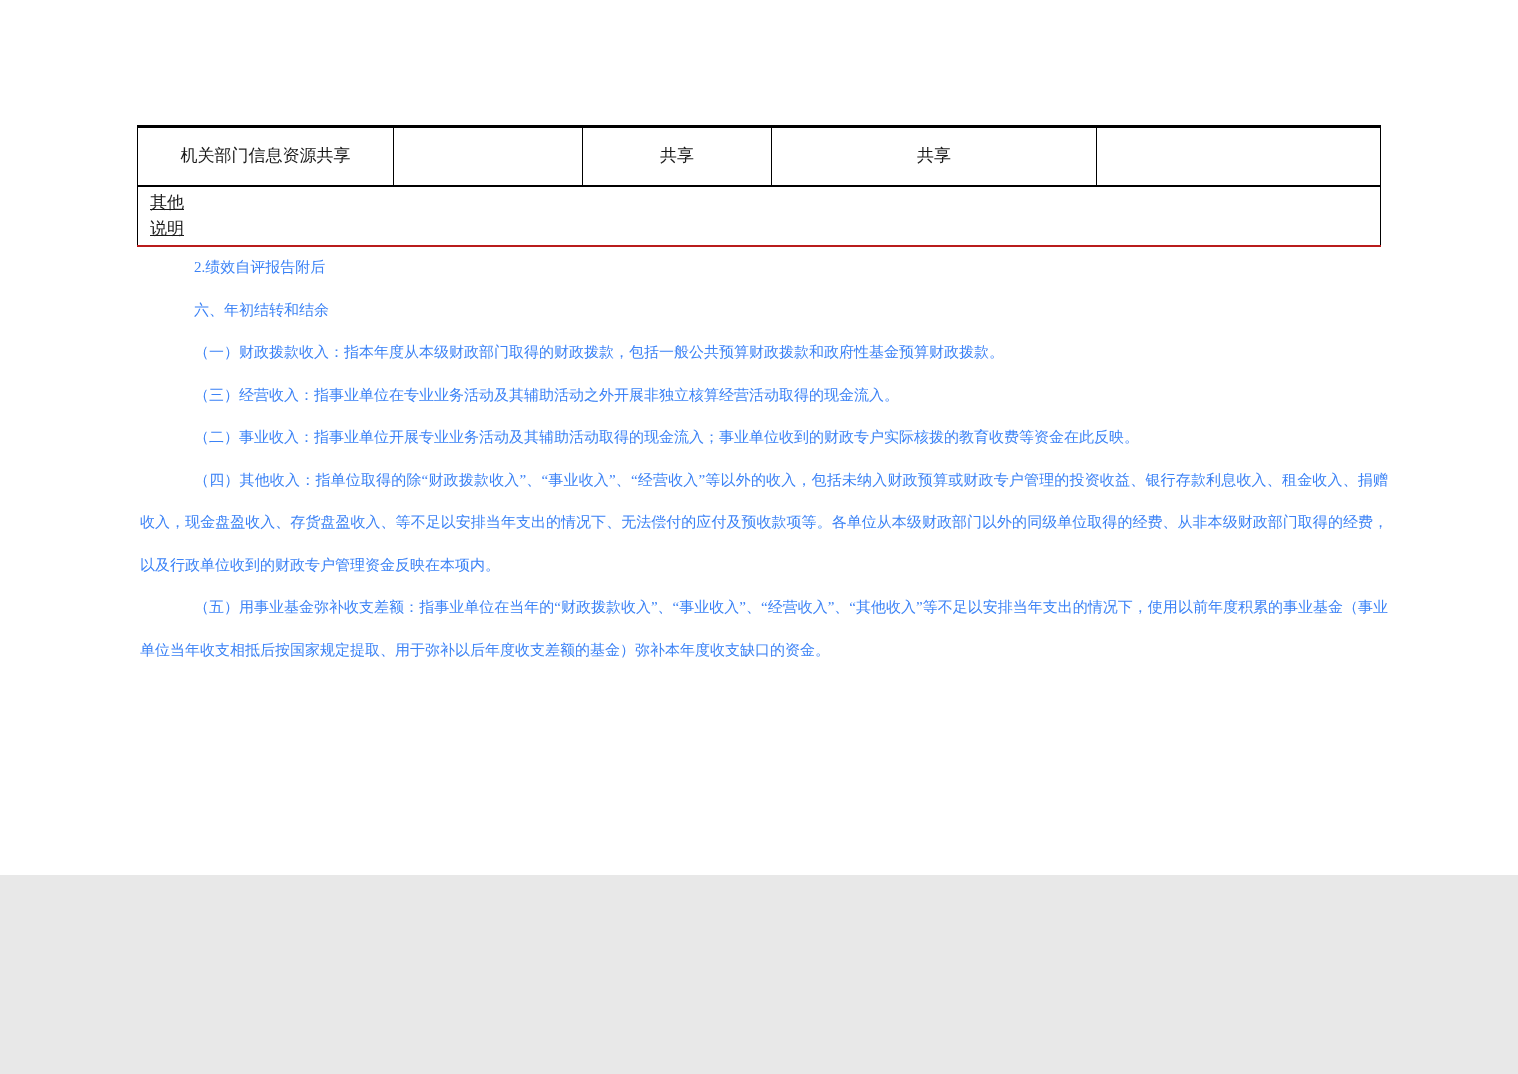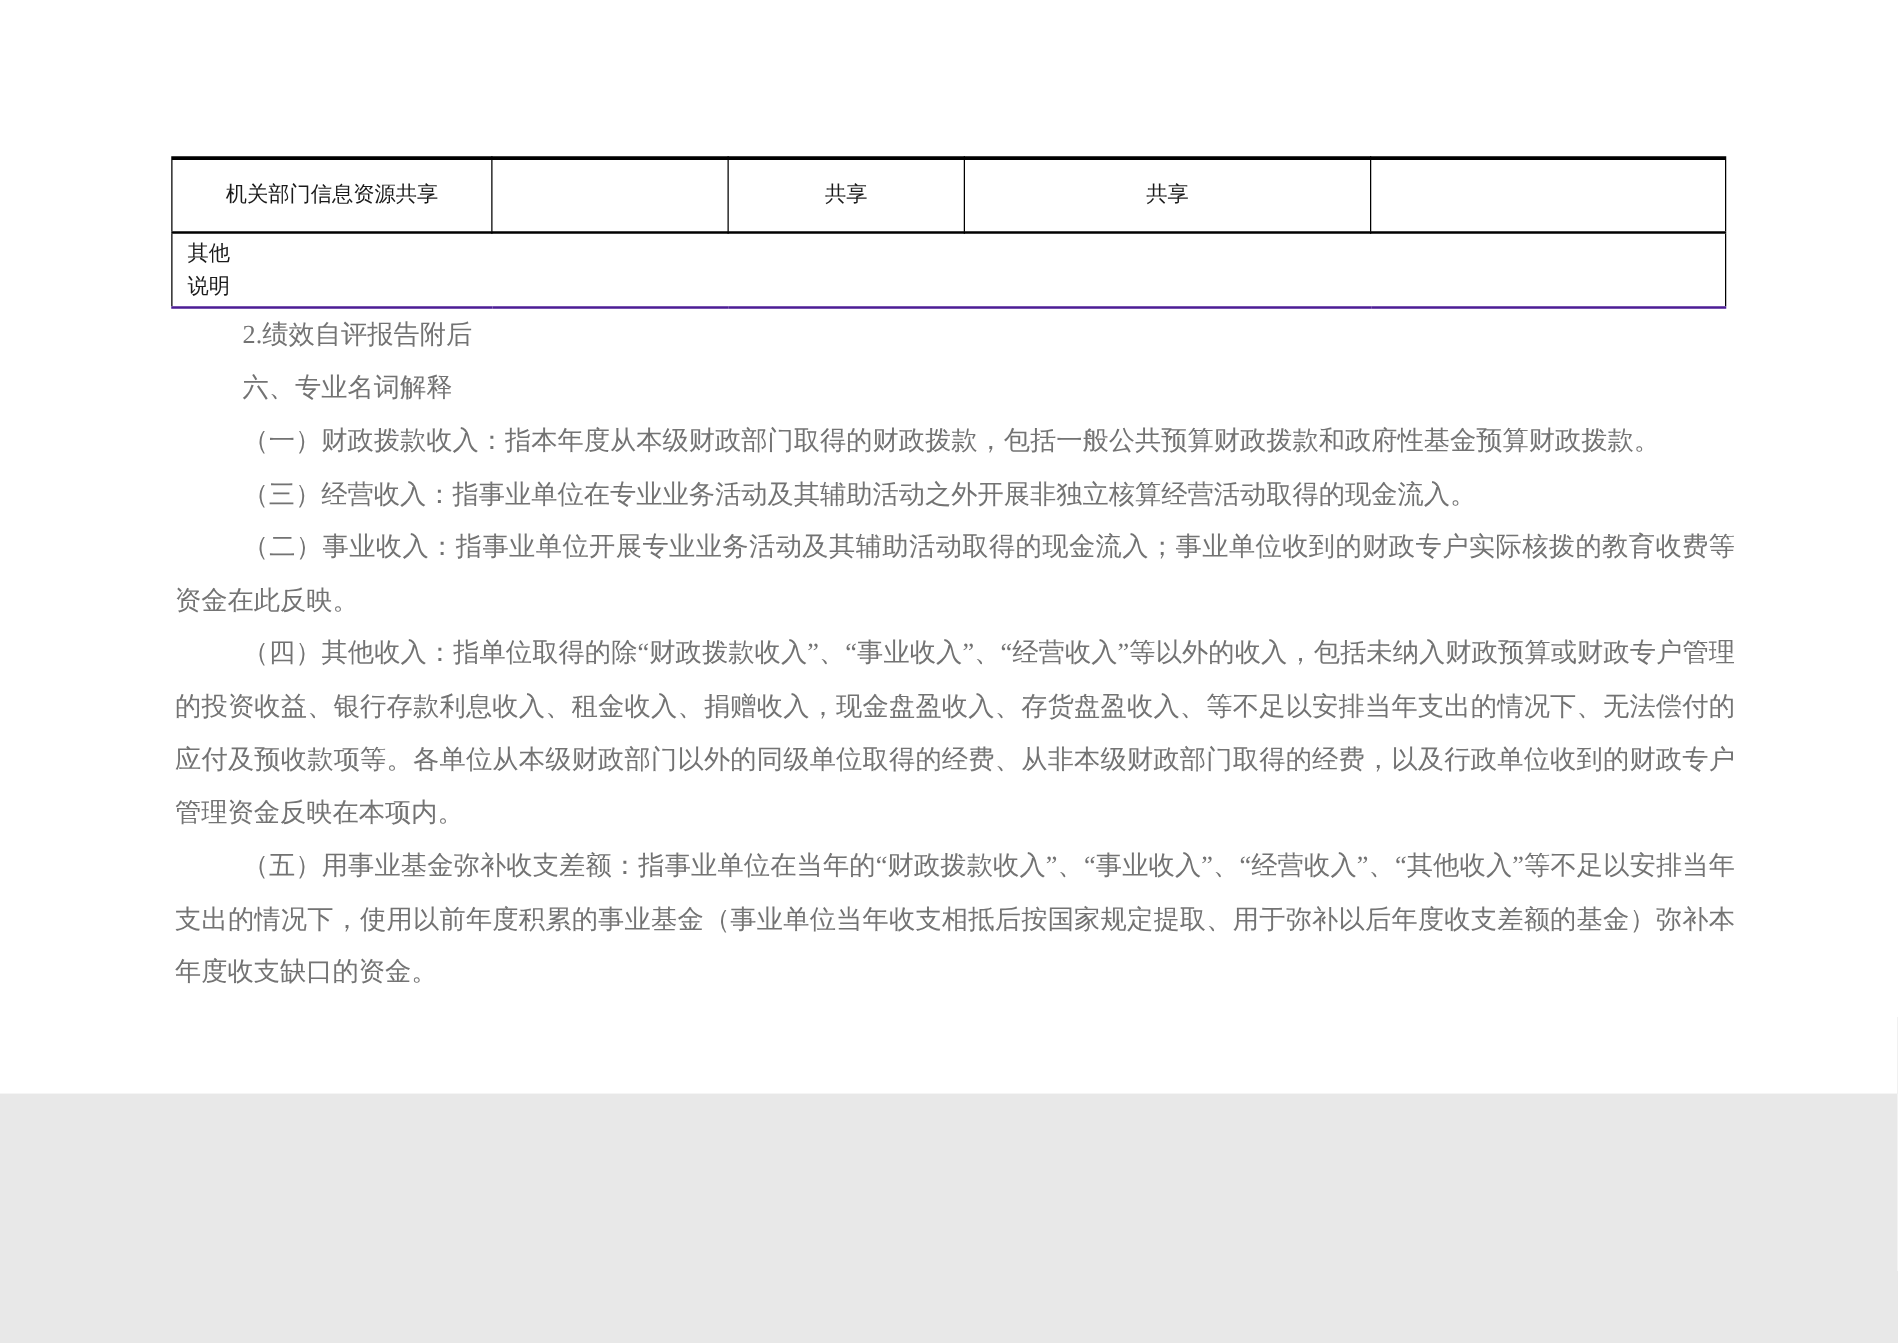--- a/index.html
+++ b/index.html
@@ -32,36 +32,37 @@
     vertical-align: middle;
     padding: 3px 8px;
   }
   .doc-table tr.share-row td { height: 59px; }
   .doc-table td.other-note {
     height: 54px;
     text-align: left;
     vertical-align: top;
     padding: 3px 4px 3px 12px;
     white-space: pre-line;
-    border-bottom: 2px solid #4c1d95;
+    border-bottom: 2px solid #b91c1c;
     border-top: 2px solid #000;
+    text-decoration: underline;
   }
   
   .body-text {
     position: absolute;
     left: 140px;
     top: 246px;
     width: 1248px;
   }
   .body-text p {
-    font-size: 21px;
+    font-size: 15px;
     line-height: 42.5px;
     text-align: justify;
     text-indent: 54px;
-    color: #737373;
+    color: #3b82f6;
   }
   .body-text p.heading-line { text-align: left; }
   
   .page-number {
     position: absolute;
     top: 948px;
     left: 0;
     width: 100%;
     font-size: 15px;
     font-family: "Liberation Sans", sans-serif;
@@ -91,21 +92,21 @@
       </tr>
       <tr>
         <td class="other-note" colspan="5">其他
 说明</td>
       </tr>
     </tbody>
   </table>
 
   <div class="body-text">
     <p class="heading-line">2.绩效自评报告附后</p>
-    <p class="heading-line">六、专业名词解释</p>
+    <p class="heading-line">六、年初结转和结余</p>
     <p>（一）财政拨款收入：指本年度从本级财政部门取得的财政拨款，包括一般公共预算财政拨款和政府性基金预算财政拨款。</p>
     <p>（三）经营收入：指事业单位在专业业务活动及其辅助活动之外开展非独立核算经营活动取得的现金流入。</p>
     <p>（二）事业收入：指事业单位开展专业业务活动及其辅助活动取得的现金流入；事业单位收到的财政专户实际核拨的教育收费等资金在此反映。</p>
     <p>（四）其他收入：指单位取得的除“财政拨款收入”、“事业收入”、“经营收入”等以外的收入，包括未纳入财政预算或财政专户管理的投资收益、银行存款利息收入、租金收入、捐赠收入，现金盘盈收入、存货盘盈收入、等不足以安排当年支出的情况下、无法偿付的应付及预收款项等。各单位从本级财政部门以外的同级单位取得的经费、从非本级财政部门取得的经费，以及行政单位收到的财政专户管理资金反映在本项内。</p>
     <p>（五）用事业基金弥补收支差额：指事业单位在当年的“财政拨款收入”、“事业收入”、“经营收入”、“其他收入”等不足以安排当年支出的情况下，使用以前年度积累的事业基金（事业单位当年收支相抵后按国家规定提取、用于弥补以后年度收支差额的基金）弥补本年度收支缺口的资金。</p>
   </div>
 
   <div class="page-number">13</div>
 
 </div>

